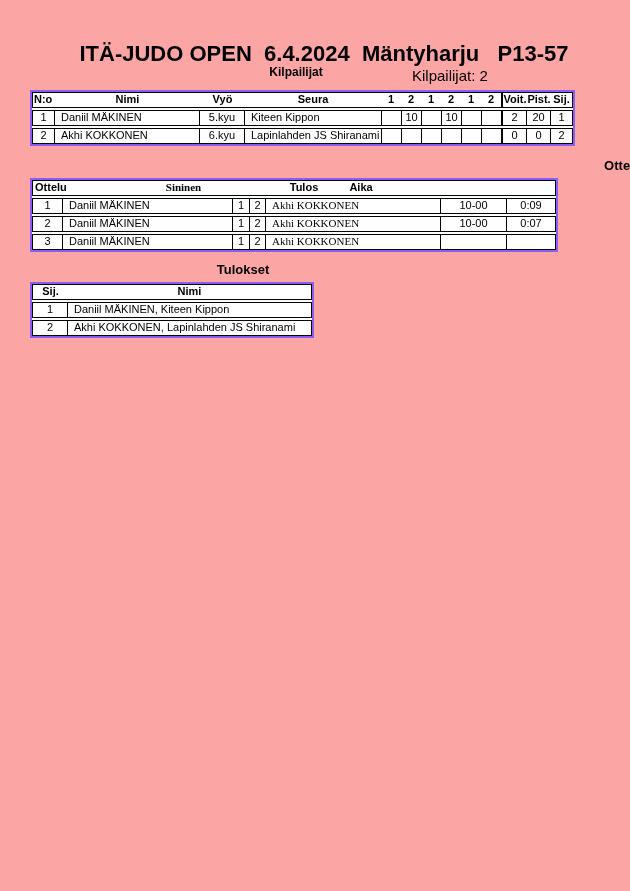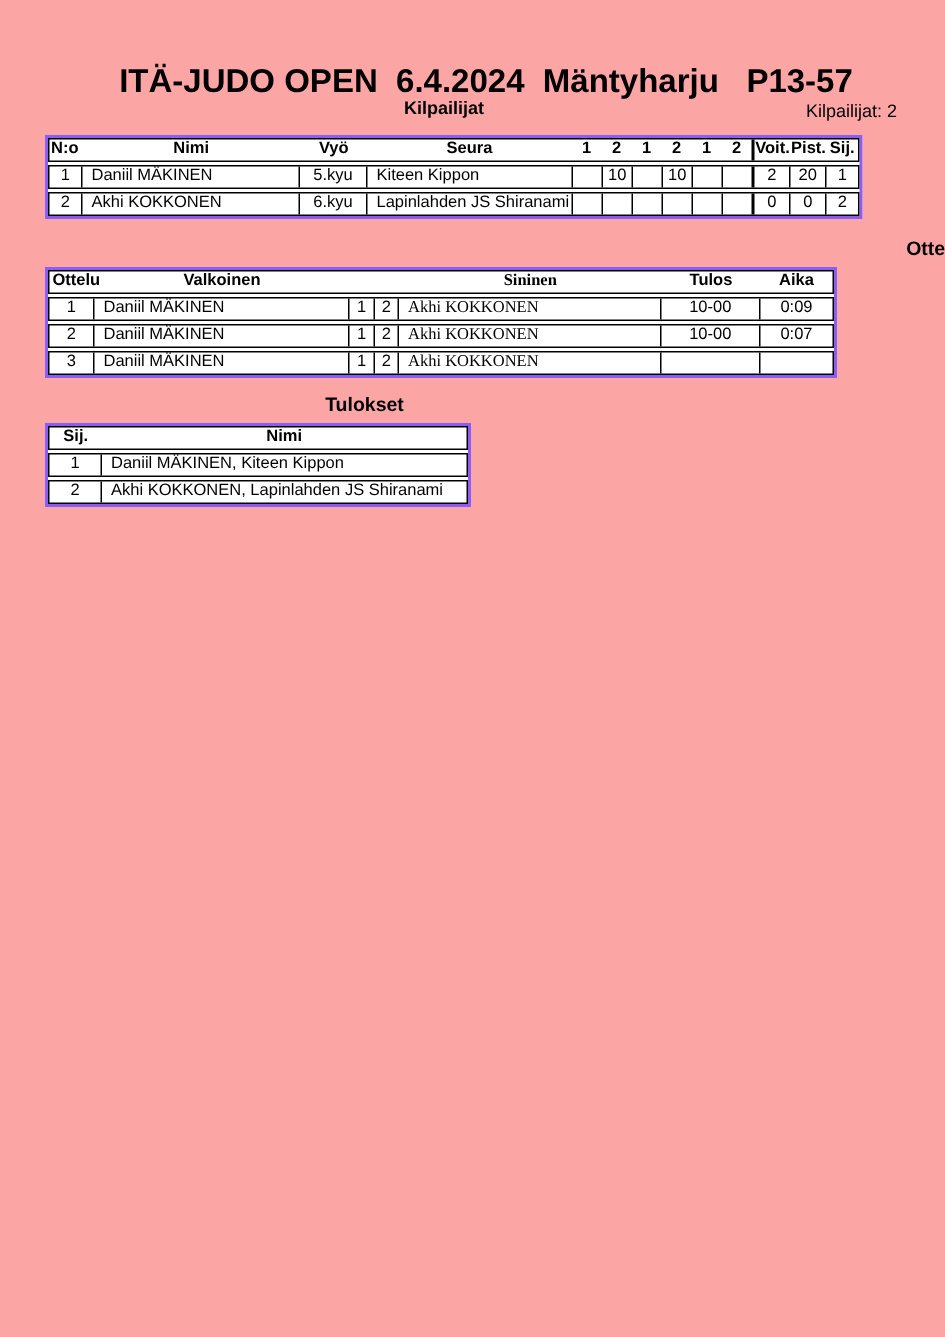--- a/index.html
+++ b/index.html
@@ -6,21 +6,21 @@
   .page {
     position:relative; width:630px; height:891px; background:#fca5a5;
     font-family:"Liberation Sans", sans-serif; color:#000; overflow:hidden;
   }
   .doc-title {
     position:absolute; top:41px; left:0; width:648px; text-align:center;
     font-size:22px; font-weight:bold; white-space:pre; letter-spacing:0px;
   }
   .sec-title { position:absolute; font-weight:bold; white-space:pre;padding-left:46px; }
   .kilpailijat-title { top:65px; left:0; width:500px; text-align:center; font-size:12px; }
-  .count-label { position:absolute; top:67px; left:380px; width:218px; text-align:right; font-size:12px; }
+  .count-label { position:absolute; top:67px; left:412px; width:218px; text-align:left; font-size:15px; }
   .ottelut-title { top:158px; left:0; width:600px; text-align:right; font-size:13px; }
   .tulokset-title { top:262px; left:2px; width:390px; text-align:center; font-size:13px; }
 
   .tbl {
     position:absolute; border:2px solid #8b5cf6; background:#fff;
     box-sizing:border-box; font-size:11px;
   }
   .tbl1 { left:30px; top:90px;  width:545px; }
   .tbl2 { left:30px; top:178px; width:528px; }
   .tbl3 { left:30px; top:282px; width:284px; }
@@ -124,21 +124,20 @@
         <div class="c t1-sij ctr">2</div>
       </div>
     </div>
   </div>
 
   <div class="sec-title ottelut-title">Ottelut</div>
 
   <div class="tbl tbl2">
     <div class="row hdr">
       <div class="c t2-no">Ottelu</div>
-      <div class="c t2-white ctr">Valkoinen</div>
       <div class="c t2-c1"></div>
       <div class="c t2-c2"></div>
       <div class="c t2-blue ctr">Sininen</div>
       <div class="c t2-result ctr">Tulos</div>
       <div class="c t2-time ctr">Aika</div>
     </div>
 
     <div class="row">
       <div class="c t2-no ctr rt">1</div>
       <div class="c t2-white padl rt">Daniil MÄKINEN</div>

